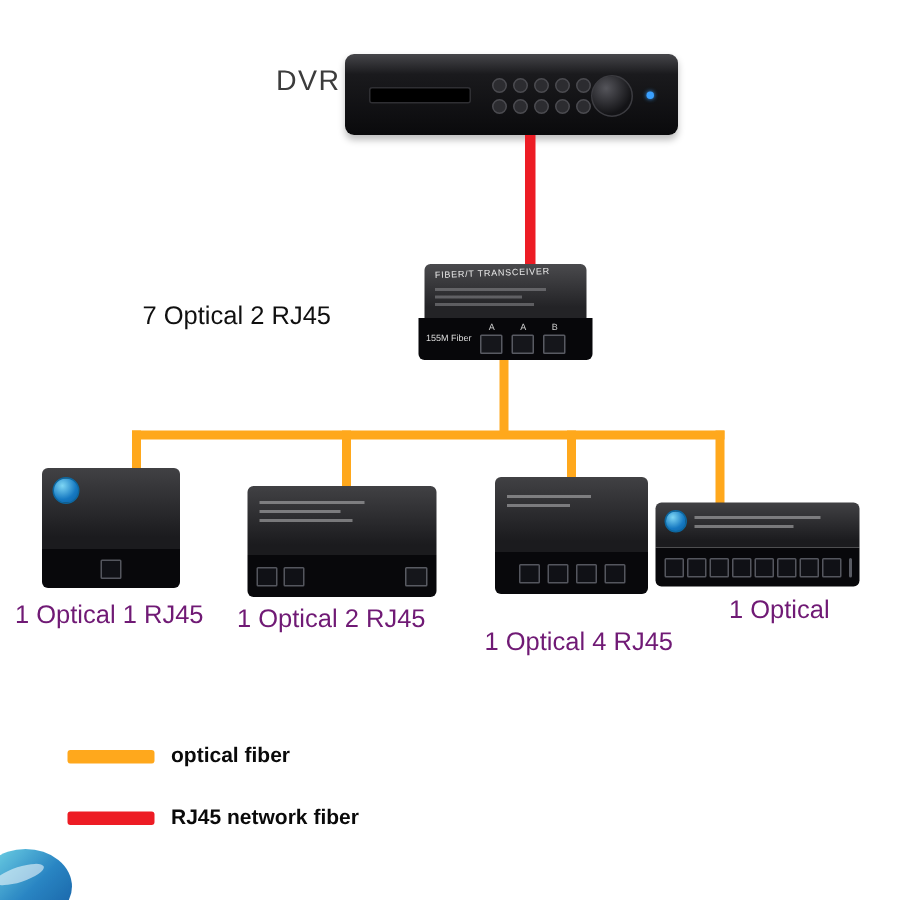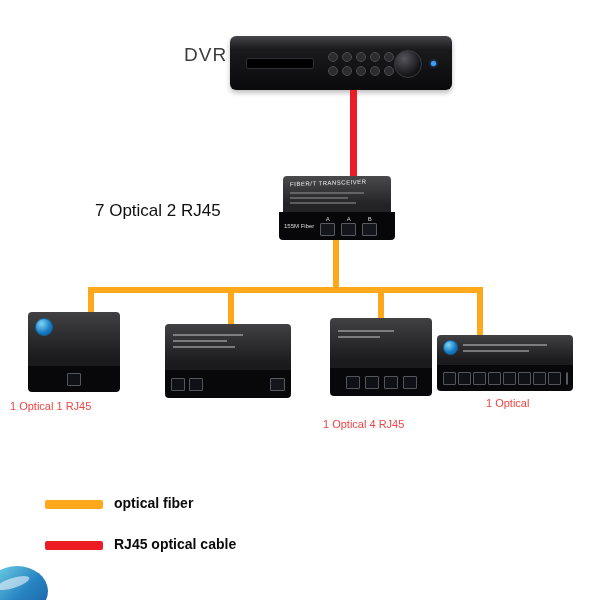--- a/index.html
+++ b/index.html
@@ -69,21 +69,21 @@
   .device3 { left:330px; top:318px; width:102px; }
   .device3 .dev-top { height:50px; }
   .device3 .dev-front { height:28px; justify-content:center; gap:5px; }
 
   .device4 { left:437px; top:335px; width:136px; }
   .device4 .dev-top { height:30px; }
   .device4 .logo { width:13px; height:13px; left:6px; top:5px; }
   .device4 .dev-front { height:26px; gap:2px; }
   .device4 .rj45-port { width:11px; height:11px; }
 
-  .dev-label { position:absolute; font-size:11px; color:#ef4444; }
+  .dev-label { position:absolute; font-size:17px; color:#701a75; }
   .label1 { left:10px;  top:400px; }
   .label2 { left:158px; top:403px; }
   .label3 { left:323px; top:418px; }
   .label4 { left:486px; top:396px; line-height:1.35; }
   .label4 span { display:block; }
 
   
   .legend-swatch { position:absolute; width:58px; height:9px; border-radius:2px; }
   .sw-orange { left:45px; top:500px; background:#ffa81c; }
   .sw-red    { left:45px; top:541px; background:#ed1c24; }
@@ -175,20 +175,21 @@
     </div>
     <div class="dev-front">
       <div style="display:flex;gap:4px;">
           <div class="rj45-port"></div>
           <div class="rj45-port"></div>
         </div>
       <div class="spacer"></div>
       <div class="sc-port"></div>
     </div>
   </div>
+  <span class="dev-label label2">1 Optical 2 RJ45</span>
 
   <div class="device device3">
     <div class="dev-top">
       <div class="txt-line" style="left:8px; top:12px; width:56px;"></div>
       <div class="txt-line" style="left:8px; top:18px; width:42px;"></div>
     </div>
     <div class="dev-front">
       <div style="display:flex;gap:5px;">
           <div class="rj45-port"></div>
           <div class="rj45-port"></div>
@@ -219,17 +220,17 @@
       <div class="sc-port" style="margin-left:3px;"></div>
     </div>
   </div>
   <div class="dev-label label4">
     <span>1 Optical</span>
   </div>
 
   <div class="legend-swatch sw-orange"></div>
   <span class="legend-label ll-1">optical fiber</span>
   <div class="legend-swatch sw-red"></div>
-  <span class="legend-label ll-2">RJ45 optical cable</span>
+  <span class="legend-label ll-2">RJ45 network fiber</span>
 
   <div class="watermark"></div>
 
 </div>
 
 </body></html>

